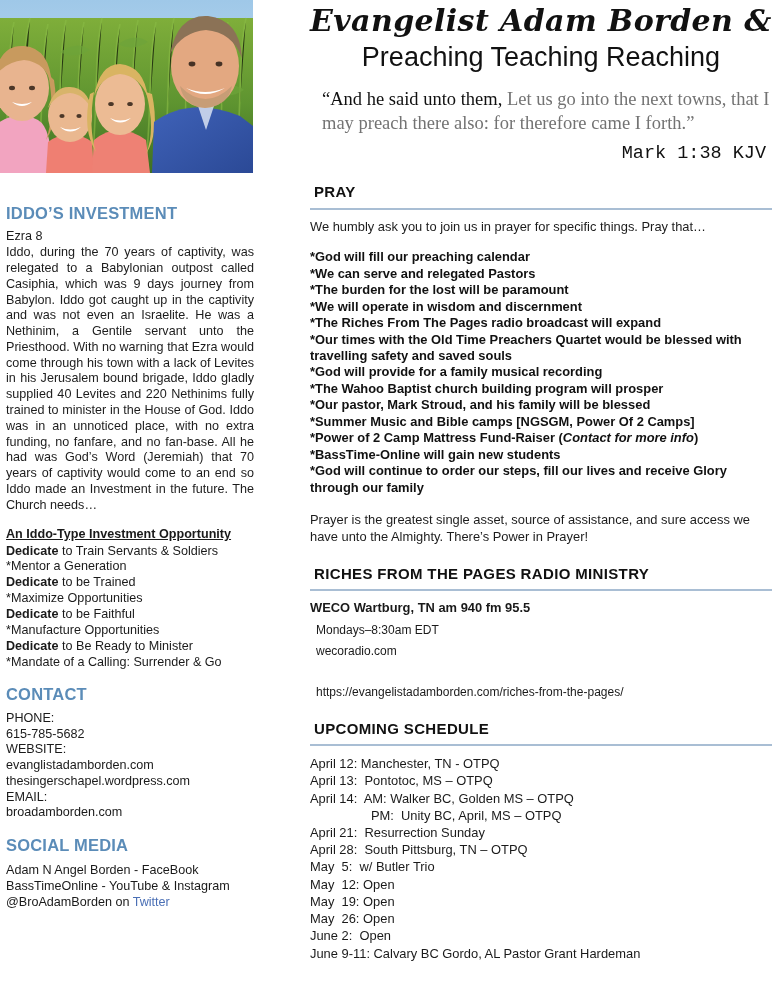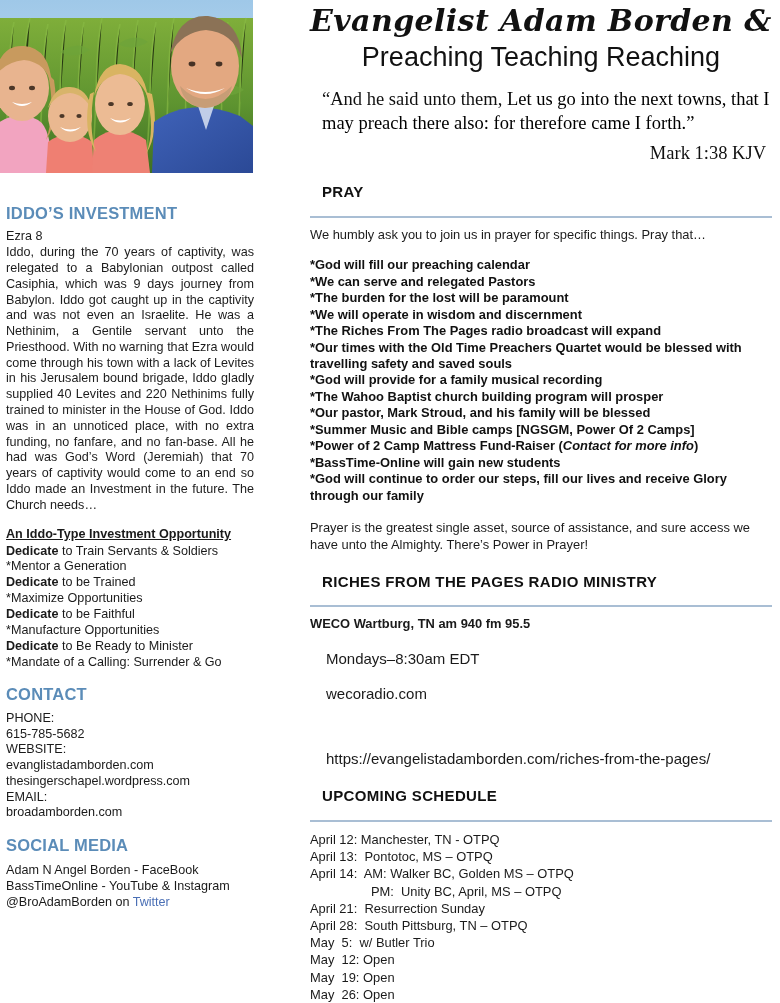--- a/index.html
+++ b/index.html
@@ -106,39 +106,39 @@
   }
 
   .verse {
     font-family: "Liberation Serif", serif;
     font-size: 18.5px;
     line-height: 1.27;
     margin: 16px 0 0 0;
     padding-left: 12px;
     color: #111;
   }
-  .verse .red { color: #000000; margin-top: 8px; }
+  .verse .red { color: #737373; margin-top: 8px; }
   .verse-ref {
-    font-family: Liberation Serif, serif;
+    font-family: Liberation Mono, monospace;
     font-size: 18.5px;
     text-align: right;
     margin: 8px 0 0 0;
     padding-right: 6px;
     color: #111;
   }
 
   .sec {
     margin-top: 20px;
   }
   .sec-head-dark {
     font-size: 15px;
     font-weight: bold;
     letter-spacing: 0.35px;
     color: #111;
-    margin: 12px;
+    margin: 4px;
     padding-bottom: 3px;
     line-height: 1.1;
   }
   .rule {
     height: 2px;
     background: #a9bed4;
     width: 100%;
     margin-bottom: 9px;
   }
 
@@ -158,21 +158,21 @@
   }
   .pray-item i { font-style: italic; }
   .pray-closing { margin-top: 16px; }
 
   .radio-bold {
     font-size: 12.9px;
     font-weight: bold;
     line-height: 1.30;
     margin: 0;
   }
-  .radio-line { font-size: 15px; line-height: 1.30; margin: 16px; }
+  .radio-line { font-size: 12px; line-height: 1.30; margin: 6px; }
   .gap { height: 13px; }
 
   .sched-line {
     font-size: 12.9px;
     line-height: 1.335;
     margin: 0;
     white-space: pre;
   }
 </style>
 </head>

